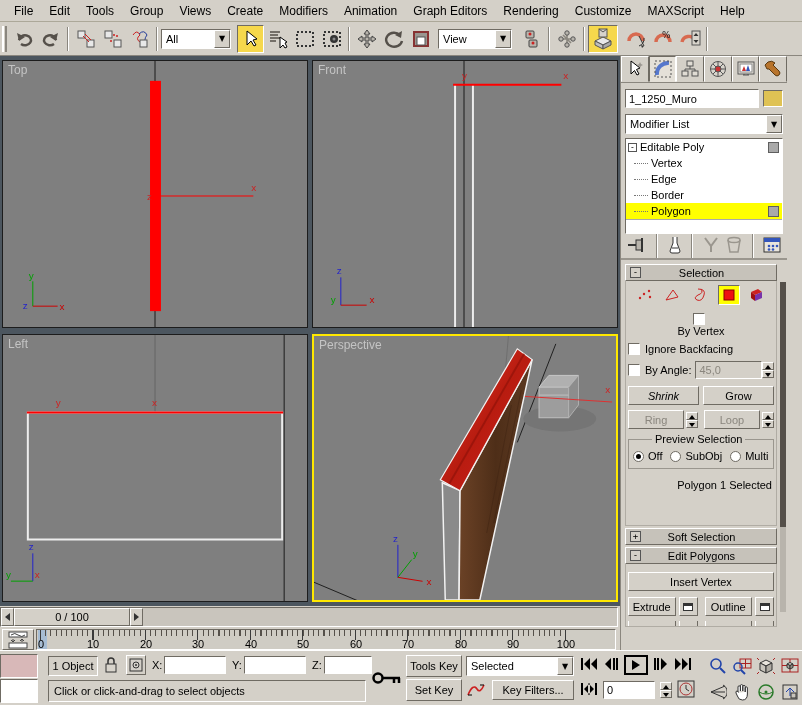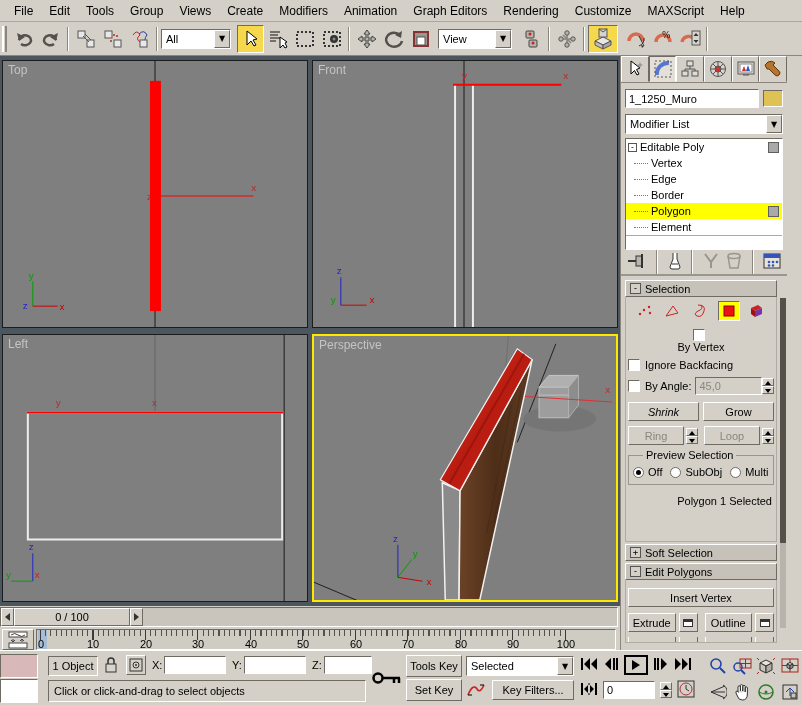--- a/index.html
+++ b/index.html
@@ -31,21 +31,21 @@
   .tab { width:29px; height:26px; display:flex; align-items:center; justify-content:center; border:1px solid; border-color:#fff #6f6b63 transparent #fff; background:#d4d0c8; }
   .tab.on { background:#e4e0d8; border-color:#6f6b63 #fff #e4e0d8 #6f6b63; }
   .stack { background:#fff; border:1px solid; border-color:#6f6b63 #fff #fff #6f6b63; font-size:11px; }
   .srow { height:16px; display:flex; align-items:center; position:relative; }
   .srow .tree { width:14px; margin-left:8px; border-bottom:1px dotted #777; height:1px; }
   .srow.sel { background:var(--c-subobject_highlight,#ffff00); }
   .sqbox { width:11px; height:11px; background:#a9a9a9; border:1px solid #5f5f5f; margin-left:auto; margin-right:3px; }
   .minusbox { width:9px; height:9px; border:1px solid #555; background:#fff; font-size:8px; line-height:7px; text-align:center; margin:0 3px 0 2px; font-family:"DejaVu Sans Mono",monospace; }
   .rollhdr { height:17px; background:#c6c2ba; border:1px solid; border-color:#fff #6f6b63 #6f6b63 #fff; display:flex; align-items:center; font-size:11px; margin-top:2px; }
   .rollhdr .pm { width:11px; height:11px; border:1px solid #555; background:#d4d0c8; font-size:9px; line-height:9px; text-align:center; margin:0 4px; font-family:"DejaVu Sans Mono",monospace; }
-  .rollhdr .ttl { flex:1; text-align:left; margin-right:18px; }
+  .rollhdr .ttl { flex:1; text-align:center; margin-right:18px; }
   .chk { width:12px; height:12px; background:#fff; border:1px solid; border-color:#6f6b63 #fff #fff #6f6b63; margin-right:5px; }
   .radio { width:11px; height:11px; border-radius:50%; background:#fff; border:1px solid #6f6b63; margin-right:4px; position:relative; }
   .radio.on::after { content:""; position:absolute; left:2px; top:2px; width:5px; height:5px; border-radius:50%; background:#000; }
   .spin { display:flex; flex-direction:column; width:12px; }
   .spin .su,.spin .sd { height:8px; background:#d4d0c8; border:1px solid; border-color:#fff #6f6b63 #6f6b63 #fff; position:relative; }
   .spin .su::after { content:""; position:absolute; left:2px; top:2px; border-left:3px solid transparent; border-right:3px solid transparent; border-bottom:4px solid #000; }
   .spin .sd::after { content:""; position:absolute; left:2px; top:2px; border-left:3px solid transparent; border-right:3px solid transparent; border-top:4px solid #000; }
   .subbtn { width:22px; height:20px; display:flex; align-items:center; justify-content:center; }
   .subbtn.on { background:var(--c-subobject_highlight,#ffff00); border:1px solid; border-color:#6f6b63 #fff #fff #6f6b63; }
   .statusbar { left:0; top:650px; width:802px; height:55px; background:#d4d0c8; border-top:1px solid #fff; }
@@ -440,24 +440,20 @@
         </div>
       <div class="srow">
           <span class="tree"></span>
           <span style="margin-left:3px">Border</span>
         </div>
       <div class="srow sel">
           <span class="tree"></span>
           <span style="margin-left:3px">Polygon</span>
           <span class="sqbox"></span>
         </div>
-      <div class="srow">
-          <span class="tree"></span>
-          <span style="margin-left:3px">Element</span>
-        </div>
       <div style="height:14px;border-top:1px solid #aaa;"></div>
     </div>
 
     <div class="flex" style="height:26px;padding:0 6px;justify-content:space-between;border-bottom:2px solid #9a968e;">
       <div><svg width="20" height="16" viewBox="0 0 20 16">
             <line x1="1" y1="8" x2="9" y2="8" stroke="#333" stroke-width="2"></line>
             <rect x="9" y="3" width="6" height="10" fill="#b8b4ac" stroke="#333"></rect>
             <line x1="15" y1="1" x2="15" y2="15" stroke="#333" stroke-width="2"></line>
           </svg></div>
       <div class="sep"></div>
@@ -564,21 +560,21 @@
             </div>
           <div class="btn dis" style="flex:1;height:19px;margin-left:4px;">
               <span>Loop</span>
             </div>
           <div class="spin">
               <span class="su"></span>
               <span class="sd"></span>
             </div>
         </div>
         <div style="border:1px solid #9a968e;margin-top:10px;position:relative;padding:10px 4px 6px 4px;">
-          <span style="position:absolute;top:-7px;left:14px;background:#d4d0c8;padding:0 3px;">Preview Selection</span>
+          <span style="position:absolute;top:-7px;left:23px;background:#d4d0c8;padding:0 3px;">Preview Selection</span>
           <div class="flex" style="gap:8px;">
             <span class="flex">
                 <span class="radio on"></span>
                 <span>Off</span>
               </span>
             <span class="flex">
                 <span class="radio"></span>
                 <span>SubObj</span>
               </span>
             <span class="flex">

